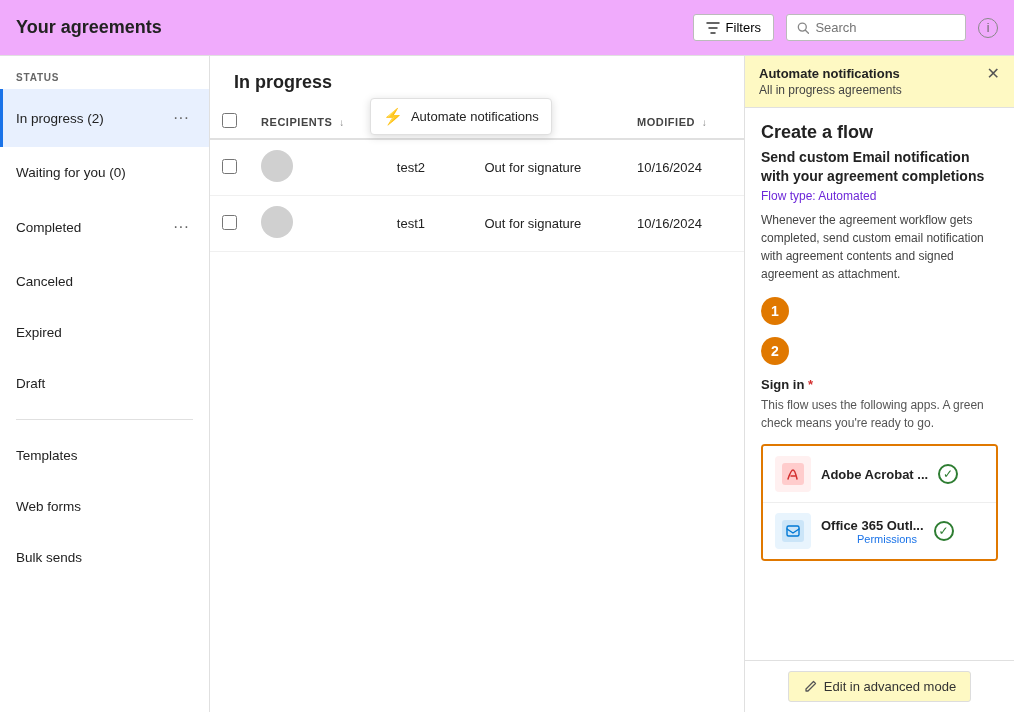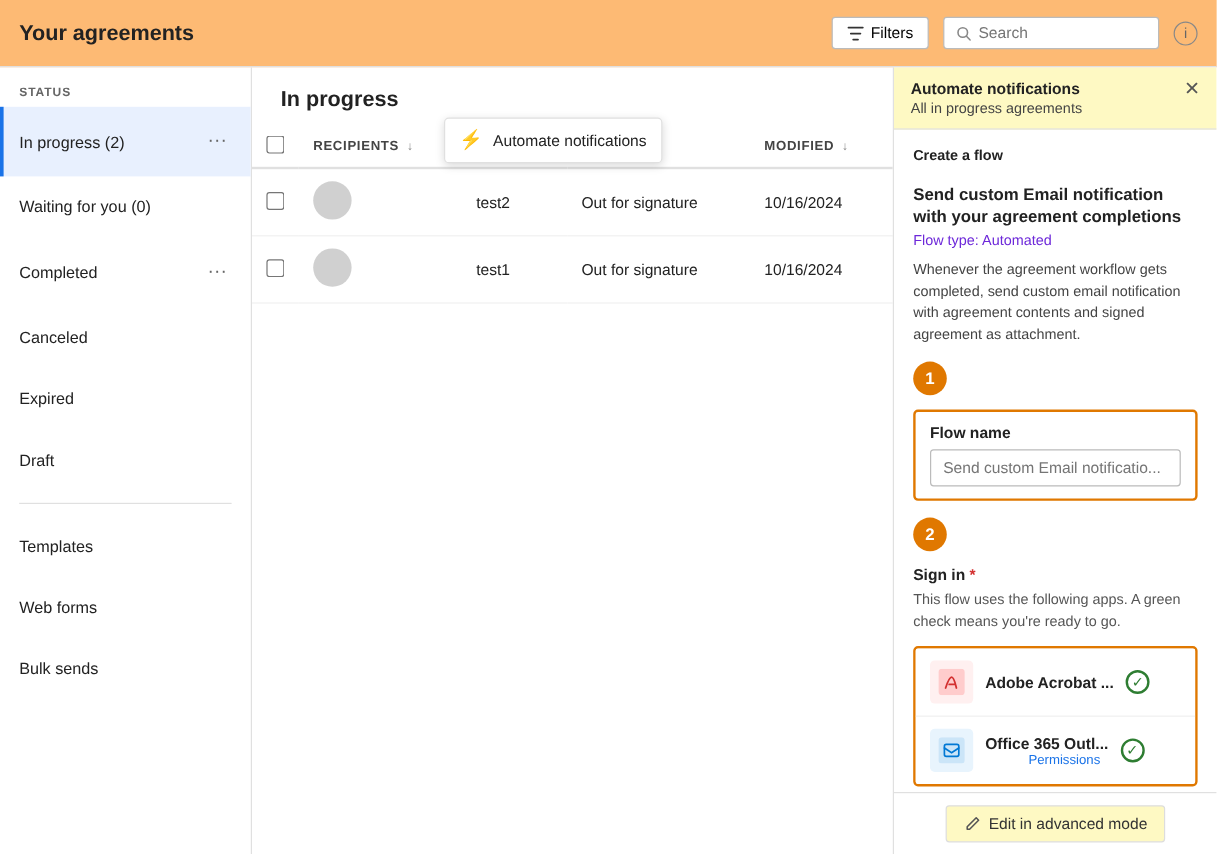--- a/index.html
+++ b/index.html
@@ -14,21 +14,21 @@
       display: flex;
       flex-direction: column;
     }
 
     
     .top-bar {
       display: flex;
       align-items: center;
       padding: 8px 16px;
       border-bottom: 1px solid #e0e0e0;
-      background: #fdba74;
+      background: #f0abfc;
       gap: 12px;
       min-height: 56px;
     }
     .top-bar-title {
       font-size: 18px;
       font-weight: 600;
       flex: 1;
     }
     .filters-btn {
       display: flex;
@@ -243,23 +243,23 @@
       margin-top: -2px;
     }
 
     
     .panel-body {
       padding: 14px 16px;
       flex: 1;
       overflow-y: auto;
     }
     .panel-section-title {
-      font-size: 12px;
+      font-size: 18px;
       font-weight: 700;
-      margin-bottom: 16px;
+      margin-bottom: 5px;
     }
     .flow-desc-title {
       font-size: 14px;
       font-weight: 700;
       line-height: 1.4;
       margin-bottom: 2px;
     }
     .flow-type {
       font-size: 12px;
       color: #6d28d9;
@@ -554,24 +554,20 @@
 
     <div class="panel-body">
       <div class="panel-section-title">Create a flow</div>
       <div class="flow-desc-title">Send custom Email notification with your agreement completions</div>
       <div class="flow-type">Flow type: Automated</div>
       <div class="flow-description">Whenever the agreement workflow gets completed, send custom email notification with agreement contents and signed agreement as attachment.</div>
 
       <div class="step-badge-container">
         <div class="step-circle">1</div>
       </div>
-      <div class="field-section">
-        <div class="field-label">Flow name</div>
-        <input class="field-input" type="text" placeholder="Send custom Email notificatio..." style="">
-      </div>
 
       <div class="step-badge-container">
         <div class="step-circle">2</div>
       </div>
       <div class="sign-in-section">
         <div class="sign-in-label">
           <span>Sign in</span>
           <span class="required-star">*</span>
         </div>
         <div class="sign-in-description">This flow uses the following apps. A green check means you're ready to go.</div>

